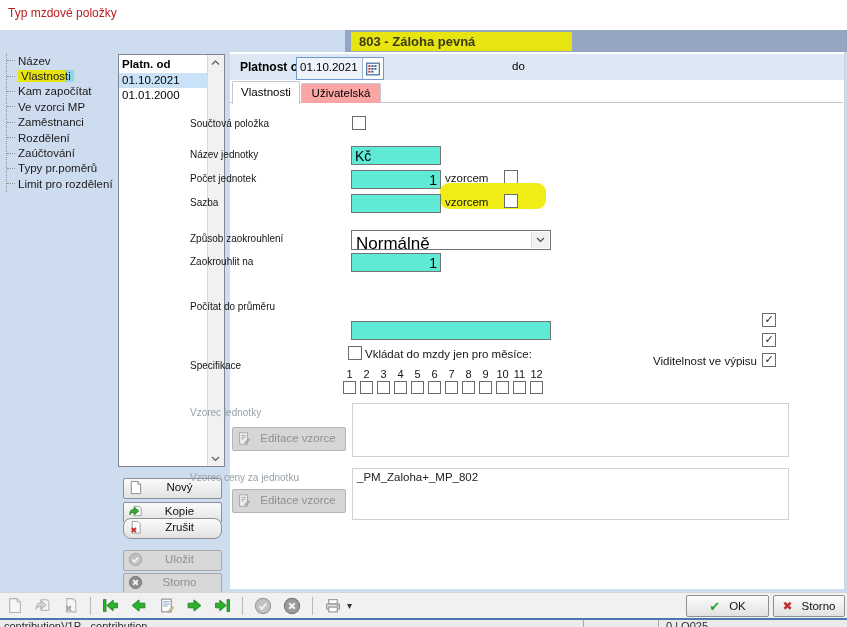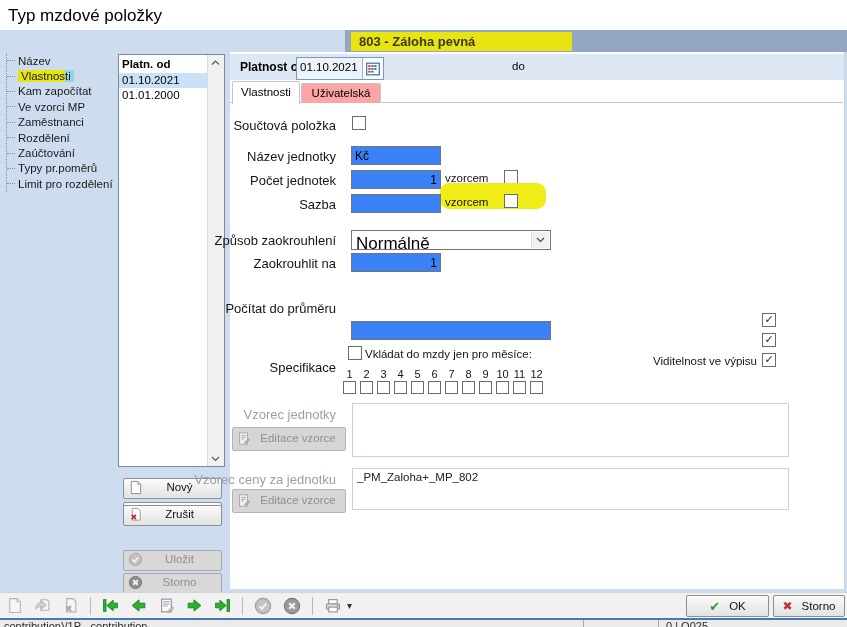--- a/index.html
+++ b/index.html
@@ -1,20 +1,20 @@
 <!DOCTYPE html>
 <html><head>
 <meta charset="utf-8">
 <style>
   html,body{margin:0;padding:0;}
   body{font-family:"Liberation Sans","DejaVu Sans",sans-serif;background:#fff;}
   .stage{position:relative;width:847px;height:627px;background:#fff;overflow:hidden;}
 
   
-  .page-title{position:absolute;left:8px;top:6px;font-size:17px;color:#000000;}
+  .page-title{position:absolute;left:8px;top:6px;font-size:12px;color:#b91c1c;}
   .win{position:absolute;left:0;top:30px;width:847px;height:562px;background:#cddcee;}
   .hdrbar{position:absolute;left:345px;top:0;width:502px;height:22px;background:#95a6c2;display:flex;align-items:center;}
   .hdr-hl{margin-left:6px;background:#e8e411;color:#3c3c14;font-weight:bold;font-size:13px;padding:2px 8px;min-width:205px;white-space:nowrap;}
 
   
   .tree{position:absolute;left:6px;top:23px;border-left:1px dotted #909090;}
   .tree-item{height:15.4px;display:flex;align-items:center;font-size:11.5px;color:#1a1a1a;white-space:nowrap;cursor:default;}
   .tree-item::before{content:"";width:8px;border-top:1px dotted #909090;margin-right:3px;flex:0 0 auto;}
   .sel-label{background:linear-gradient(90deg,#e8e411 0 84%,#8ed6e6 84% 100%);padding:0 3px;}
 
@@ -39,26 +39,26 @@
   .dategrp{position:absolute;left:66px;top:3px;width:86px;height:21px;border:1px solid #6f9bd2;background:#fff;display:flex;}
   .dateval{width:62px;background:#eef3fa;font-size:11.5px;line-height:19px;padding-left:3px;}
   .calbtn{flex:1;display:flex;align-items:center;justify-content:center;background:#fcfcfc;border-left:1px solid #9ab4d0;}
   .dolabel{position:absolute;left:282px;top:6px;font-size:11.5px;}
 
   .tab{position:absolute;font-size:11.5px;text-align:center;background:#fff;border:1px solid #c2c7cd;border-bottom:none;border-radius:2px 2px 0 0;}
   .tab.active{left:2px;top:29px;width:66px;height:22px;line-height:21px;z-index:2;}
   .tab.inactive{left:71px;top:31px;width:78px;height:19px;line-height:18px;background:#fca5a5;z-index:1;}
   .tabline{position:absolute;left:0;top:50px;width:613px;border-top:1px solid #c2c7cd;}
 
-  .rlabel{position:absolute;left:-40px;width:146px;text-align:right;font-size:13px;color:#151515;white-space:nowrap;}
+  .rlabel{position:absolute;left:-40px;width:146px;text-align:left;font-size:10px;color:#151515;white-space:nowrap;}
   .plabel{position:absolute;font-size:11.5px;color:#151515;white-space:nowrap;}
   .flabel{position:absolute;left:287px;width:240px;text-align:right;font-size:11.5px;color:#151515;white-space:nowrap;}
   .gray{color:#98a0a8;}
 
-  .txt{position:absolute;height:19px;border:1px solid #747474;font-family:"Liberation Sans","DejaVu Sans",sans-serif;font-size:12px;padding:0 3px;background:#3b82f6;outline:none;box-sizing:border-box;}
+  .txt{position:absolute;height:19px;border:1px solid #747474;font-family:"Liberation Sans","DejaVu Sans",sans-serif;font-size:14px;padding:0 3px;background:#5eead4;outline:none;box-sizing:border-box;}
   .num{text-align:right;}
 
   .cb{position:absolute;width:14px;height:14px;border:1px solid #6b6b6b;background:#fff;box-sizing:border-box;line-height:11px;text-align:center;font-size:11px;color:#1f1f1f;}
   .cb.checked::before{content:"✓";font-weight:bold;}
 
   .dd{position:absolute;height:20px;width:200px;border:1px solid #747474;background:#fff;box-sizing:border-box;}
   .ddval{position:absolute;left:4px;top:3px;font-size:17px;}
   .ddbtn{position:absolute;top:1px;right:1px;bottom:1px;width:17px;background:#f1f1f1;border-left:1px solid #dcdcdc;display:flex;align-items:center;justify-content:center;}
 
   .months{position:absolute;left:111px;top:316px;display:flex;}
@@ -158,21 +158,21 @@
           </svg></span>
       <span class="bl">Nový</span>
     </div>
     <div class="btn" style="top:472px;">
       <span class="ic"><svg width="15" height="15" viewBox="0 0 16 16">
             <path d="M6.5 2.5 h5.5 l2 2 v8 h-7.5 z" fill="#fff" stroke="#9a9a9a"></path>
             <path d="M2 10 c0-3.5 2.5-4.5 5-4.5 V3.5 l4.5 4 -4.5 4 V9 c-2.5 0-4 .3-5 2.5z" fill="#33aa33" stroke="#1c7a1c" stroke-width="0.8"></path>
           </svg></span>
       <span class="bl">Kopie</span>
     </div>
-    <div class="btn" style="top:475px;">
+    <div class="btn" style="top:488px;border-radius:8px;">
       <span class="ic"><svg width="15" height="15" viewBox="0 0 16 16">
             <path d="M4.5 1.5 h6 l2.5 2.5 v10 h-8.5 z" fill="#fff" stroke="#9a9a9a"></path>
             <path d="M4 8.5 l4.5 4.5 M8.5 8.5 L4 13" stroke="#cc2222" stroke-width="1.8"></path>
           </svg></span>
       <span class="bl">Zrušit</span>
     </div>
     <div class="btn disabled" style="top:520px;">
       <span class="ic"><svg width="15" height="15" viewBox="0 0 16 16">
             <circle cx="8" cy="8" r="6.5" fill="#c2c2c2" stroke="#9e9e9e"></circle>
             <path d="M5 8.2 l2 2.2 4-4.6" stroke="#efefef" stroke-width="2" fill="none"></path>
@@ -313,21 +313,21 @@
       <div class="ebtn" style="top:375px;">
         <span class="ic"><svg width="14" height="15" viewBox="0 0 16 16">
               <rect x="3" y="1.5" width="9" height="13" fill="#efefef" stroke="#a3a3a3"></rect>
               <path d="M5 4.5h5M5 6.5h5M5 8.5h3" stroke="#9aa7b5" stroke-width="1"></path>
               <path d="M8.5 12.5 l4.5-4.5 1.5 1.5 -4.5 4.5z" fill="#bdb0a6" stroke="#93867c" stroke-width="0.6"></path>
             </svg></span>
         <span class="bl">Editace vzorce</span>
       </div>
 
       <div class="rlabel gray" style="top:420px;">Vzorec ceny za jednotku</div>
-      <div class="formula-box" style="top:416px;height:42px;"><span>_PM_Zaloha+_MP_802</span></div>
+      <div class="formula-box" style="top:416px;height:52px;"><span>_PM_Zaloha+_MP_802</span></div>
       <div class="ebtn" style="top:437px;">
         <span class="ic"><svg width="14" height="15" viewBox="0 0 16 16">
               <rect x="3" y="1.5" width="9" height="13" fill="#efefef" stroke="#a3a3a3"></rect>
               <path d="M5 4.5h5M5 6.5h5M5 8.5h3" stroke="#9aa7b5" stroke-width="1"></path>
               <path d="M8.5 12.5 l4.5-4.5 1.5 1.5 -4.5 4.5z" fill="#bdb0a6" stroke="#93867c" stroke-width="0.6"></path>
             </svg></span>
         <span class="bl">Editace vzorce</span>
       </div>
 
     </div>

